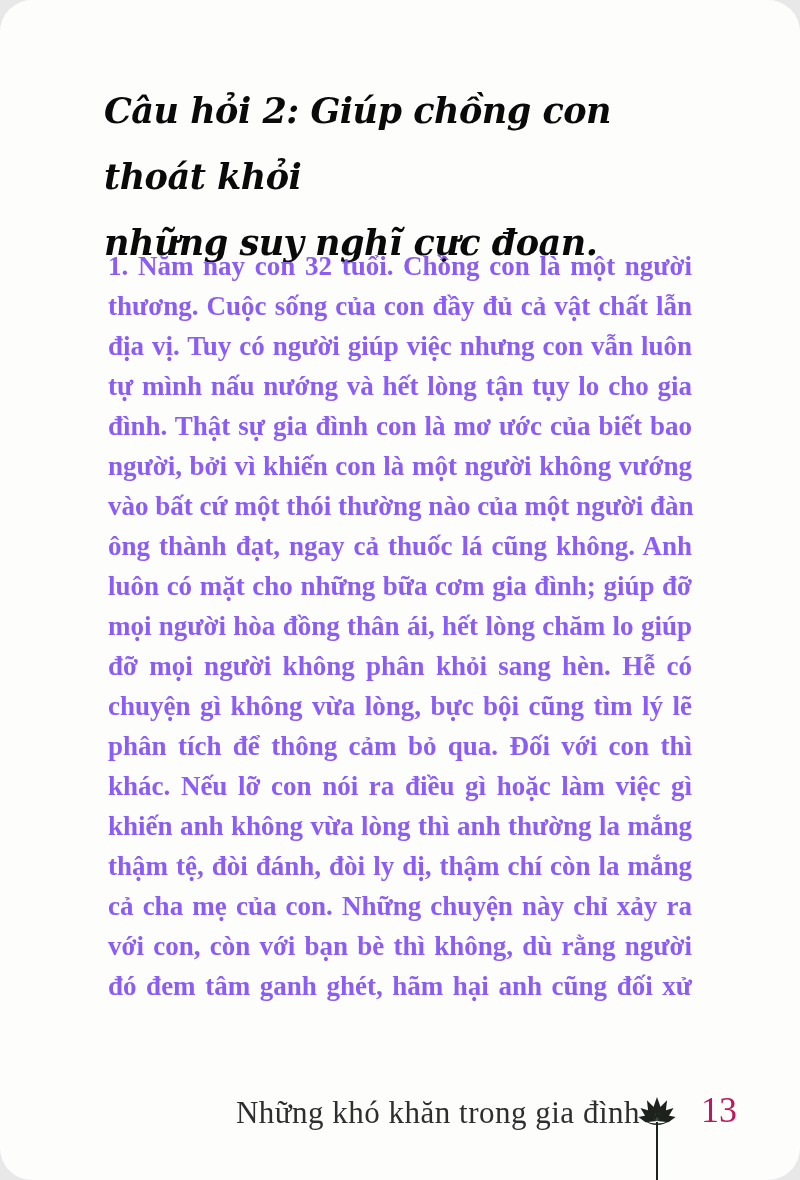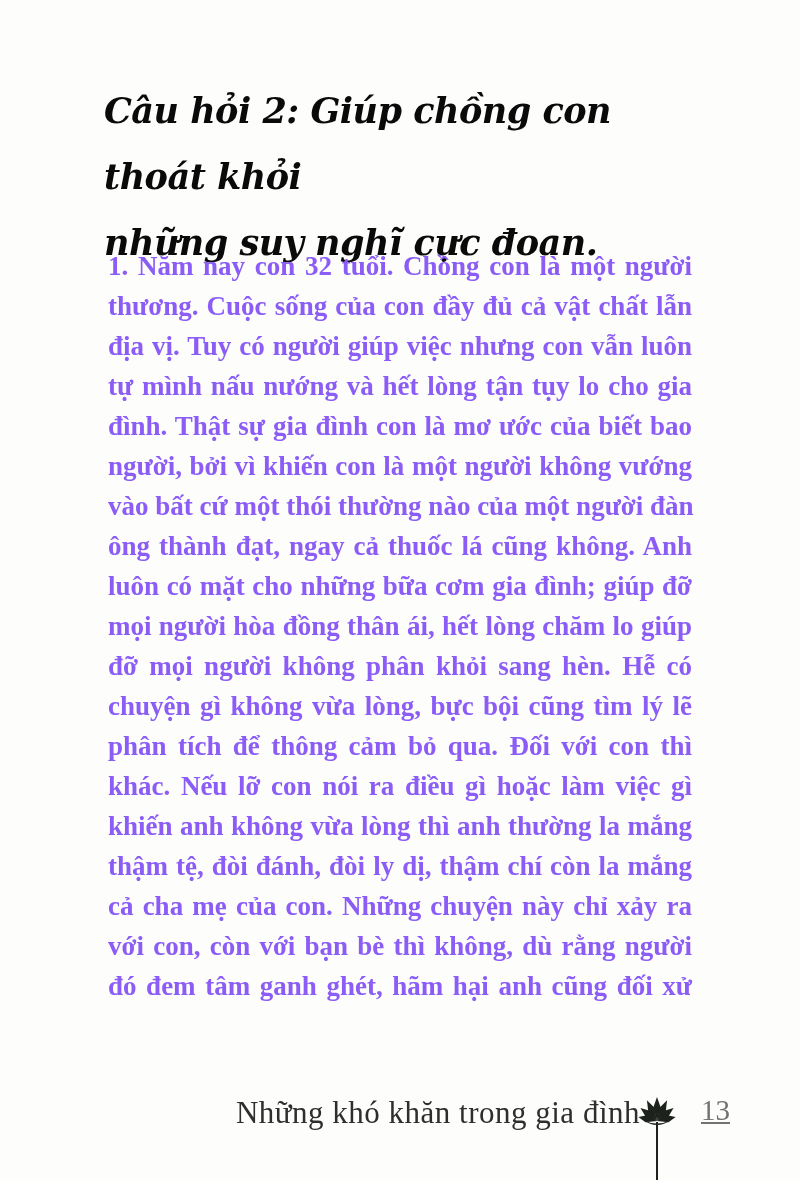--- a/index.html
+++ b/index.html
@@ -8,20 +8,21 @@
     background: #e8e8e8;
   }
   .page {
     position: relative;
     width: 800px;
     height: 1180px;
     margin: 0 auto;
     background: #fdfdfc;
     overflow: hidden;
     font-family: "Liberation Serif", serif;
+    border-radius: 32px;
   }
   .chapter-title {
     position: absolute;
     left: 104px;
     top: 78px;
     width: 600px;
     color: #0a0a0a;
     font-family: "DejaVu Serif", serif;
     font-style: italic;
     font-weight: 700;
@@ -56,25 +57,24 @@
     color: #2e2e2e;
     font-family: "Liberation Serif", serif;
     font-size: 31px;
     line-height: 28px;
     letter-spacing: 0.5px;
   }
   .footer-page-number {
     position: absolute;
     left: 701px;
     top: 1094px;
-    color: #737373;
+    color: #be185d;
     font-family: "Liberation Serif", serif;
-    font-size: 29px;
+    font-size: 36px;
     line-height: 32px;
-    text-decoration: underline;
   }
   .footer-ornament {
     position: absolute;
     left: 637px;
     top: 1096px;
     width: 40px;
     height: 84px;
   }
 </style>
 </head>

